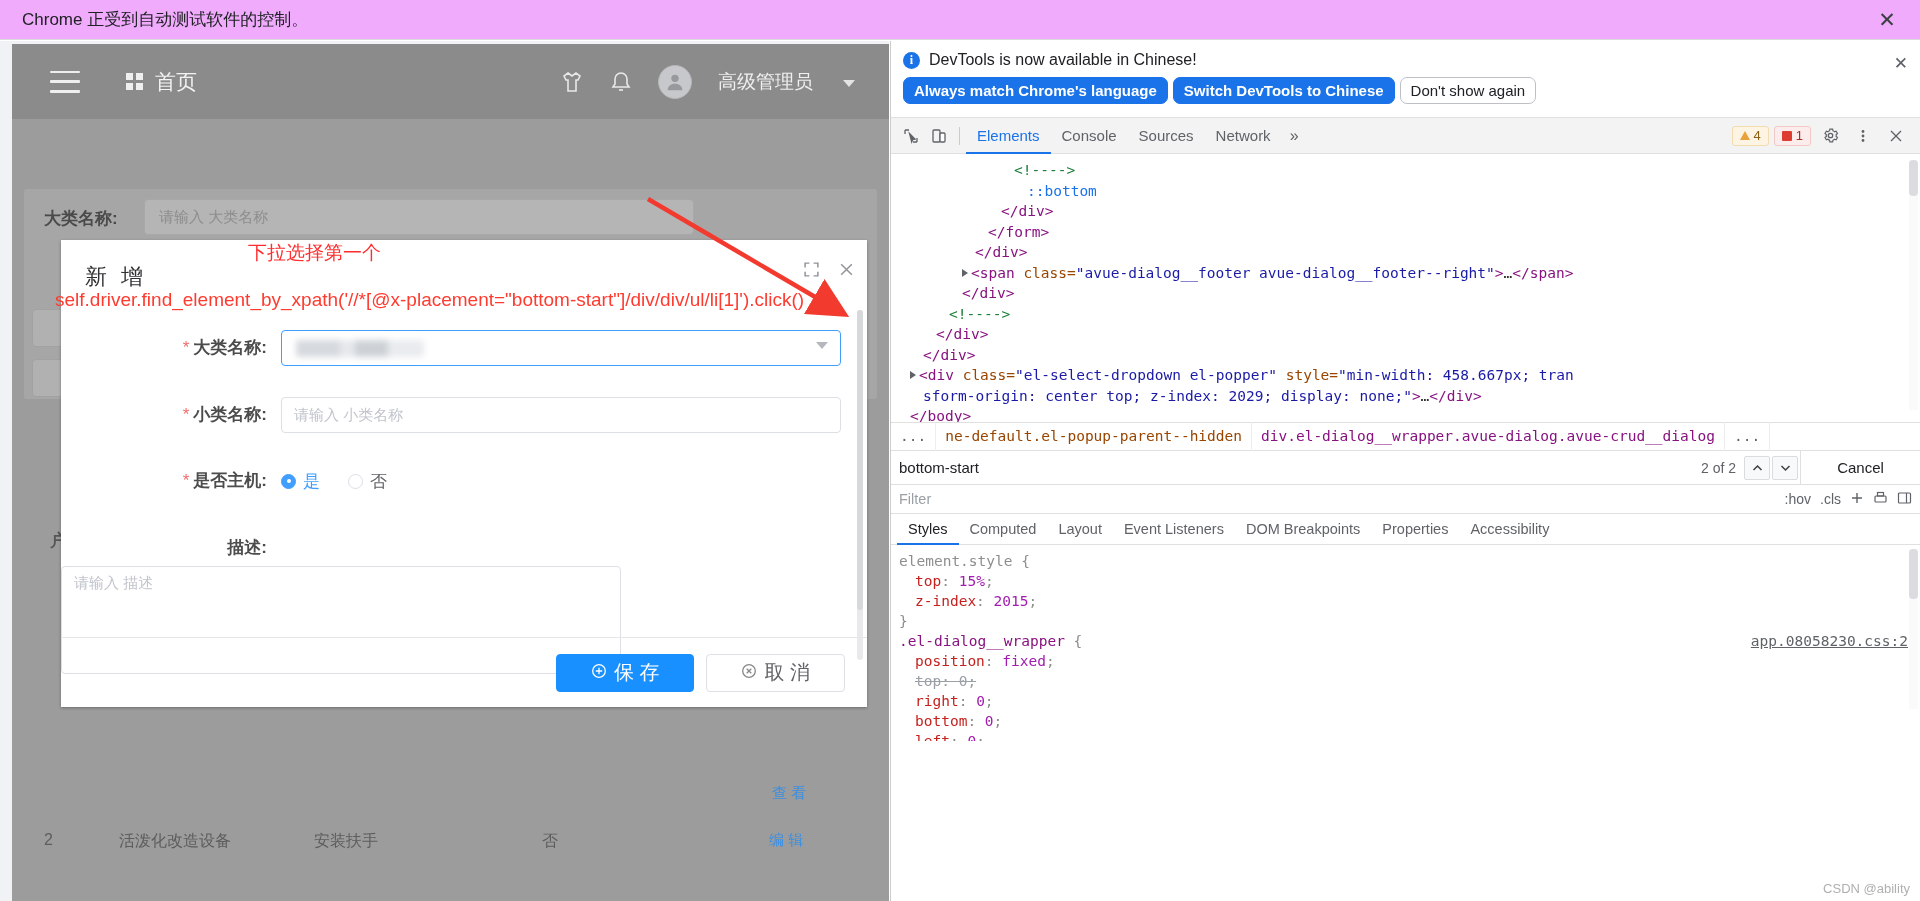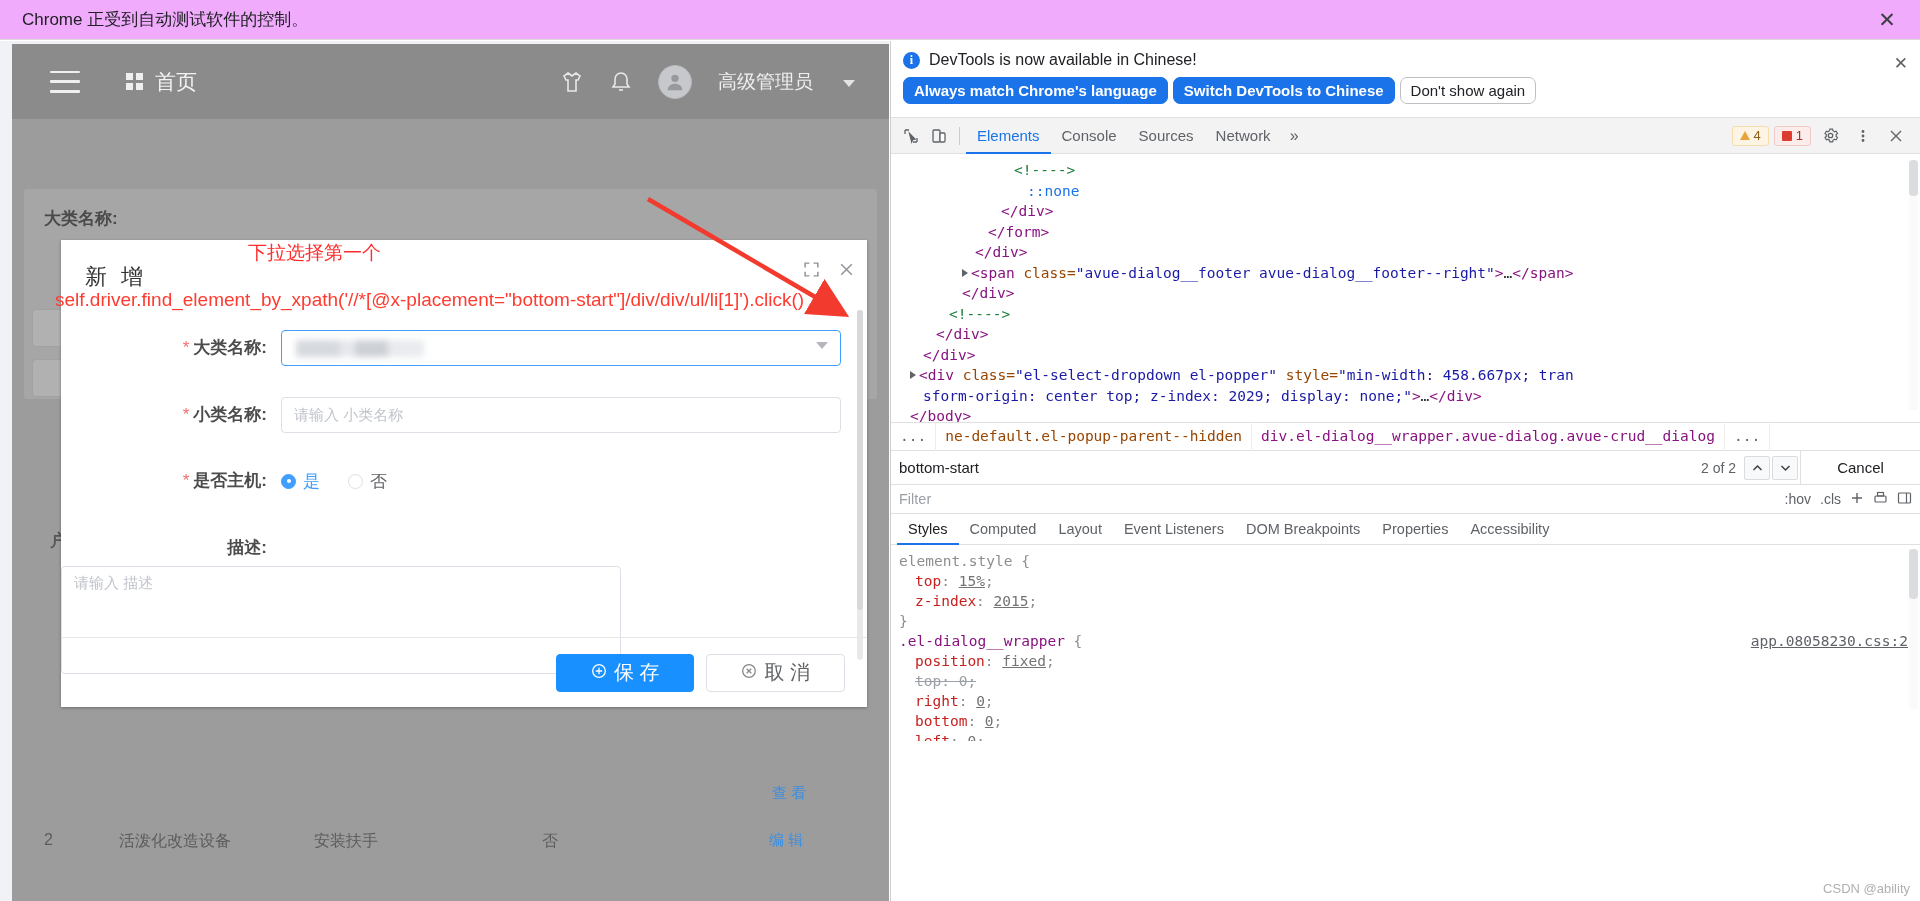--- a/index.html
+++ b/index.html
@@ -368,21 +368,21 @@
     position: relative;
     height: 196px; overflow: hidden;
     font-family: "DejaVu Sans Mono", monospace;
     font-size: 14.5px; line-height: 20px;
     padding: 6px 0 0 8px; background: #fff;
   }
   #dt-styles .ln { white-space: pre; }
   .s-sel  { color: #881280; }
   .s-gray { color: #8e8e8e; }
   .s-prop { color: #c5221f; }
-  .s-val  { color: #737373; text-decoration: underline; }
+  .s-val  { color: #a21caf; }
   .s-strike { color: #9aa0a6; text-decoration: line-through; }
   .s-link { color: #5f6368; text-decoration: underline; float: right; padding-right: 12px; }
   #styles-scroll {
     position: absolute; right: 2px; top: 4px; width: 9px; height: 160px; background: #fafafa;
   }
   #styles-scroll i { display: block; width: 9px; height: 50px; background: #dadce0; border-radius: 4px; }
 
   #watermark {
     position: absolute; right: 10px; bottom: 5px;
     font-size: 13px; color: #b0b0b0; z-index: 80;
@@ -430,20 +430,21 @@
         </svg>
       </span>
       <span id="user-name">高级管理员</span>
       <span class="caret-down"></span>
     </div>
   </div>
 
   <div id="bg-content">
     <div id="bg-card">
       <div class="bg-label" style="left:20px;top:18px;">大类名称:</div>
+      <div class="bg-input" style="left:120px;top:10px;width:550px;">请输入 大类名称</div>
       <div class="bg-btn" style="left:8px;top:120px;width:74px;"></div>
       <div class="bg-btn" style="left:8px;top:170px;width:34px;"></div>
     </div>
     <div id="bg-table-row">
       <div class="cell" style="left:20px;">2</div>
       <div class="cell" style="left:95px;">活泼化改造设备</div>
       <div class="cell" style="left:290px;">安装扶手</div>
       <div class="cell" style="left:518px;">否</div>
       <div class="cell link-blue" style="left:745px;">编 辑</div>
     </div>
@@ -609,21 +610,21 @@
         <svg width="14" height="14" viewBox="0 0 14 14" fill="none" stroke="#5f6368" stroke-width="1.4">
           <path d="M2 2l10 10M12 2L2 12"></path>
         </svg>
       </span>
     </span>
   </div>
 
   <div id="dt-dom">
     <div id="dom-lines">
         <div class="ln" style="padding-left: 117px;"><span class="t-comment">&lt;!----&gt;</span></div>
-        <div class="ln" style="padding-left: 130px;"><span class="t-pseudo">::none</span></div>
+        <div class="ln" style="padding-left: 130px;"><span class="t-pseudo">::bottom</span></div>
         <div class="ln" style="padding-left: 104px;"><span class="t-tag">&lt;/div&gt;</span></div>
         <div class="ln" style="padding-left: 91px;"><span class="t-tag">&lt;/form&gt;</span></div>
         <div class="ln" style="padding-left: 78px;"><span class="t-tag">&lt;/div&gt;</span></div>
         <div class="ln" style="padding-left: 65px;"><span class="tri"></span><span class="t-tag">&lt;span </span><span class="t-attr">class=</span><span class="t-val">"avue-dialog__footer avue-dialog__footer--right"</span><span class="t-tag">&gt;</span><span class="t-plain">…</span><span class="t-tag">&lt;/span&gt;</span></div>
         <div class="ln" style="padding-left: 65px;"><span class="t-tag">&lt;/div&gt;</span></div>
         <div class="ln" style="padding-left: 52px;"><span class="t-comment">&lt;!----&gt;</span></div>
         <div class="ln" style="padding-left: 39px;"><span class="t-tag">&lt;/div&gt;</span></div>
         <div class="ln" style="padding-left: 26px;"><span class="t-tag">&lt;/div&gt;</span></div>
         <div class="ln" style="padding-left: 13px;"><span class="tri"></span><span class="t-tag">&lt;div </span><span class="t-attr">class=</span><span class="t-val">"el-select-dropdown el-popper"</span><span class="t-plain"> </span><span class="t-attr">style=</span><span class="t-val">"min-width: 458.667px; tran</span></div>
         <div class="ln" style="padding-left: 26px;"><span class="t-val">sform-origin: center top; z-index: 2029; display: none;"</span><span class="t-tag">&gt;</span><span class="t-plain">…</span><span class="t-tag">&lt;/div&gt;</span></div>

